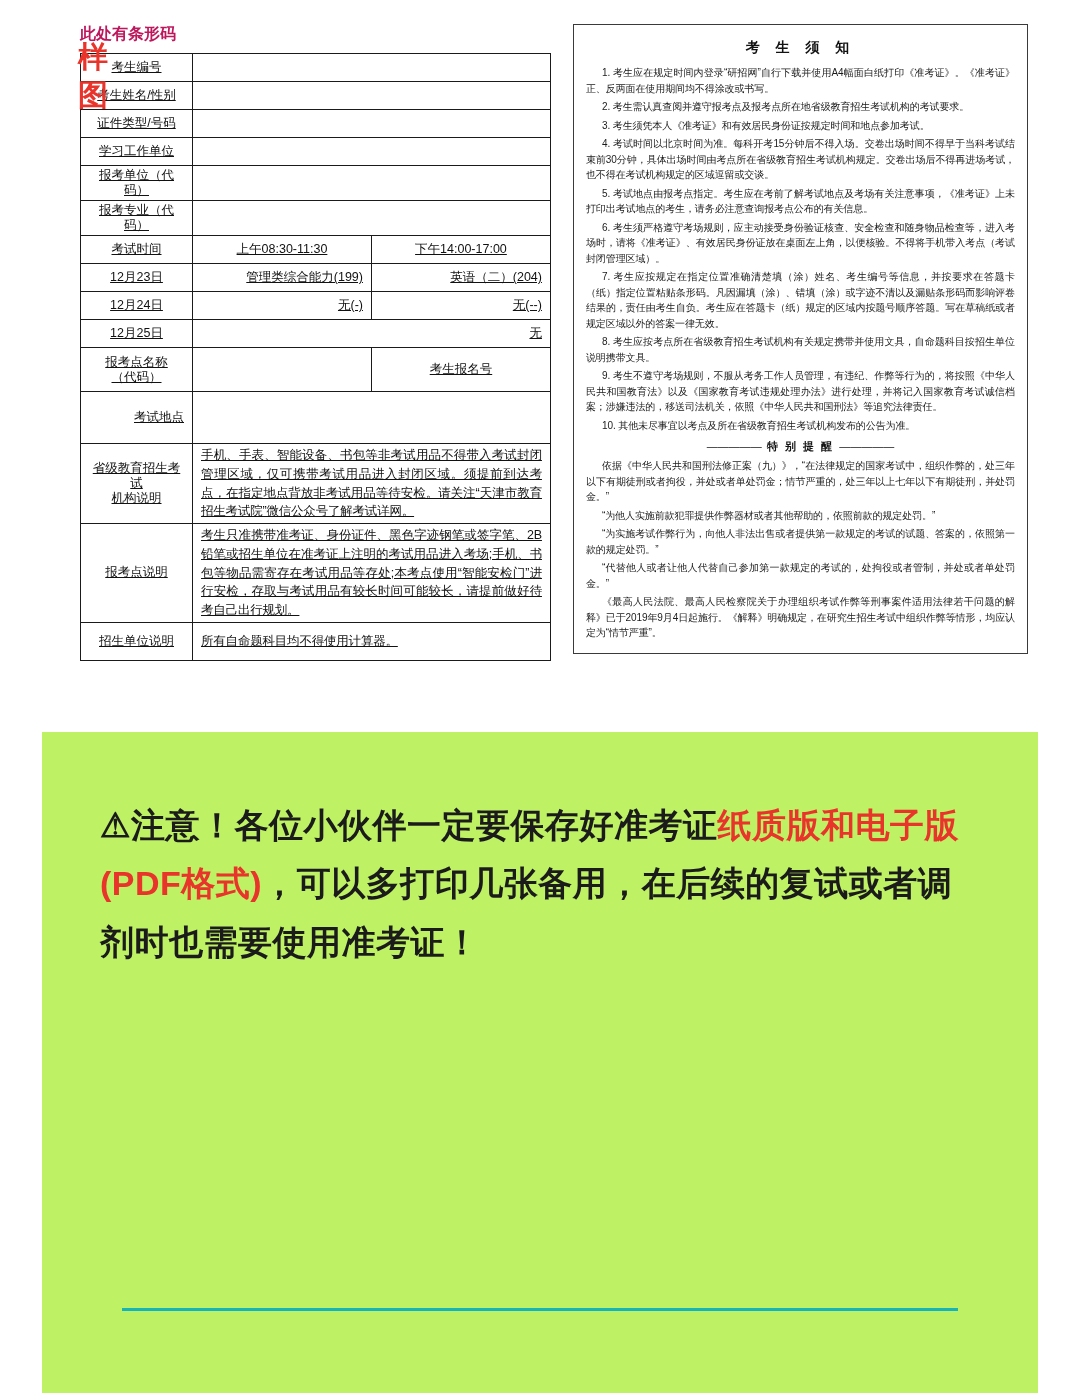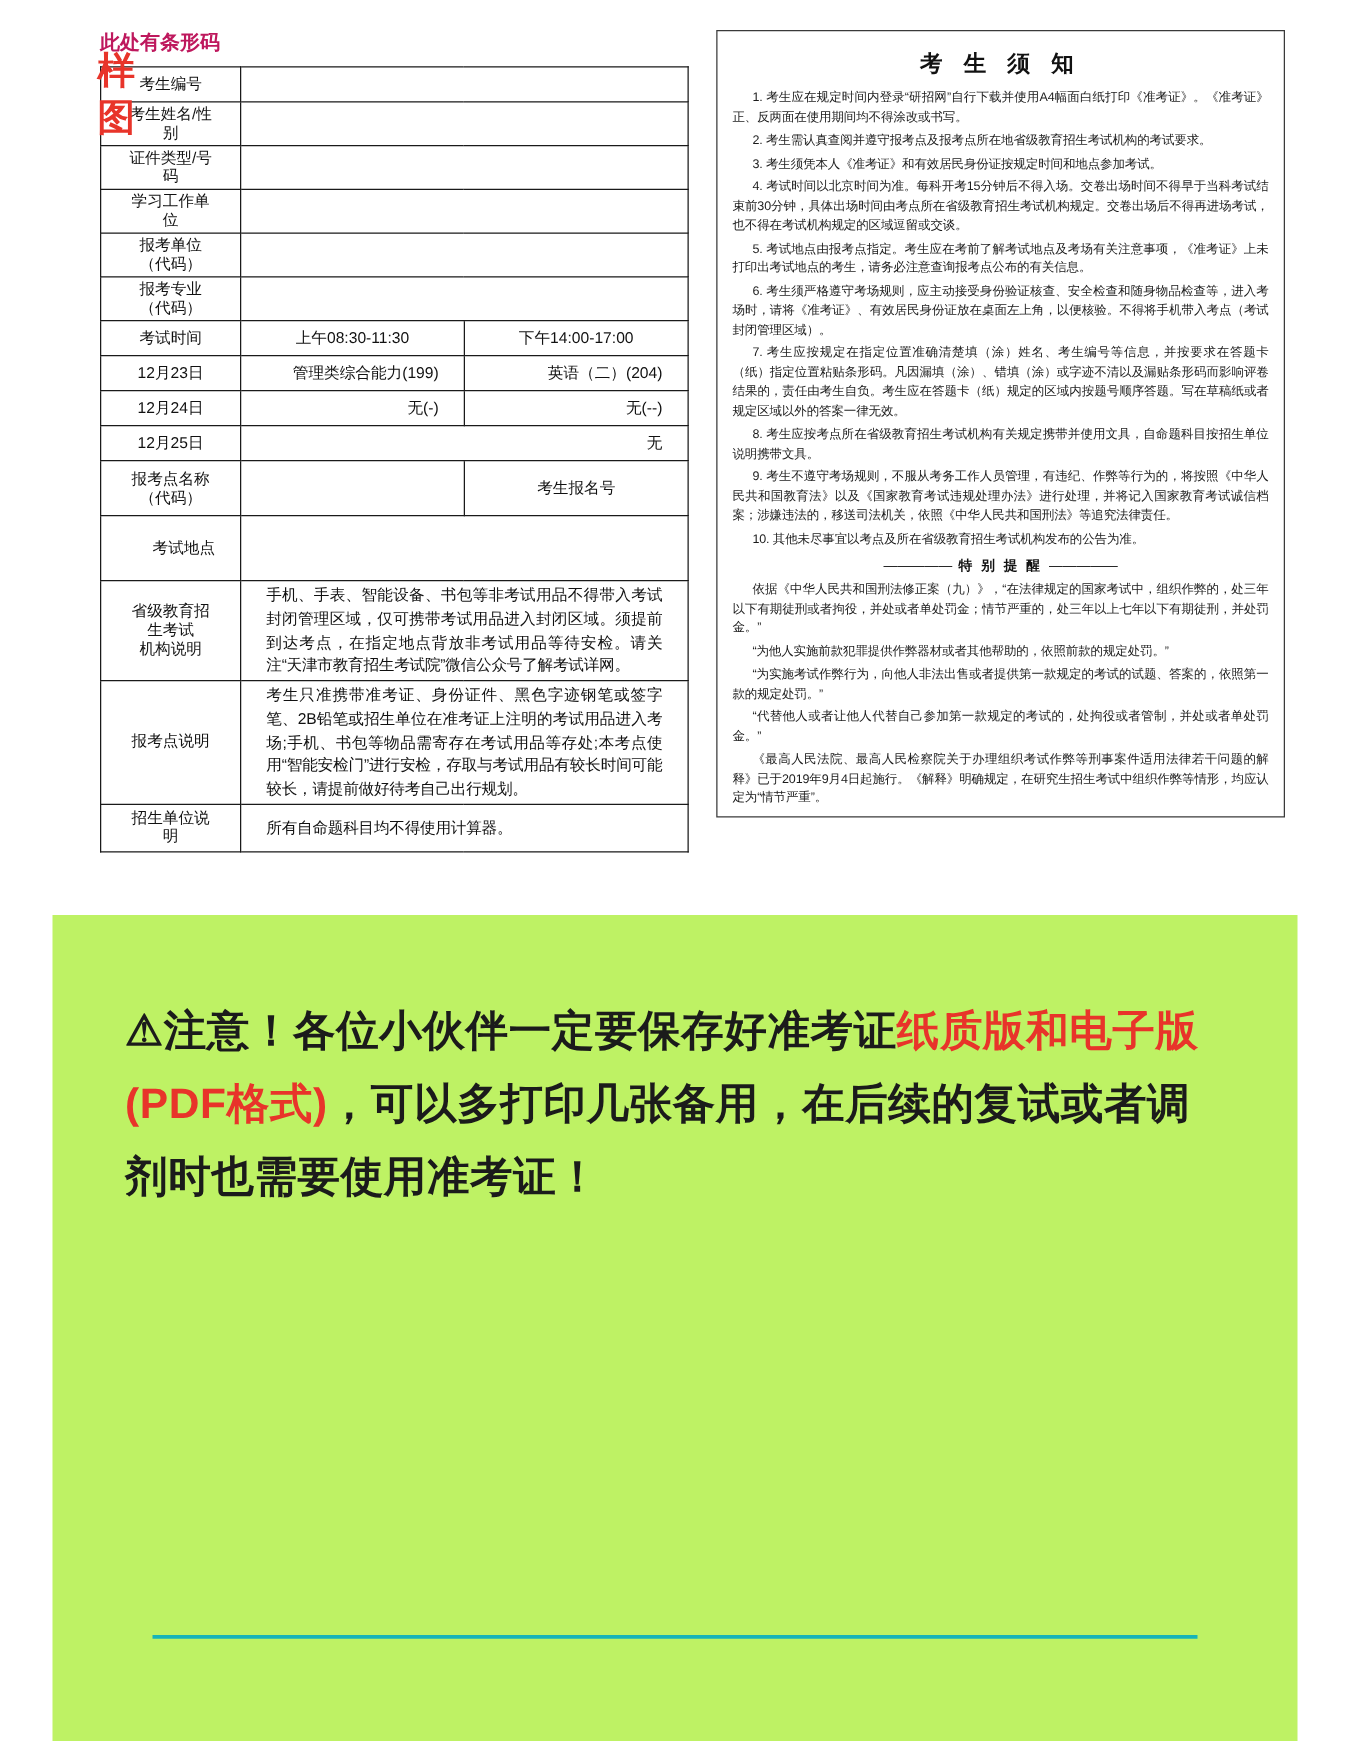--- a/index.html
+++ b/index.html
@@ -58,23 +58,24 @@
   }
   table.ticket-table {
     width: 100%;
     border-collapse: collapse;
     table-layout: fixed;
   }
   table.ticket-table td {
     border: 1px solid #1a1a1a;
     height: 28px;
     font-size: 12.5px;
-    padding: 2px 20px;
+    padding: 2px 8px;
     vertical-align: middle;
     color: #111;
+    text-decoration: underline;
   }
   td.lbl { text-align: center; width: 112px; line-height: 1.2; }
   td.val { text-align: right; padding-left: 8px; }
   td.ctr { text-align: center; }
   .tiny {
     font-size: 9.5px;
     line-height: 1.5;
     text-align: justify;
     letter-spacing: -0.2px;
     color: #1b1b1b;
@@ -85,21 +86,21 @@
   .notice {
     width: 456px;
     border: 1px solid #3a3a3a;
     padding: 10px 12px 12px 12px;
     background: #fff;
     height: 630px;
     position: relative;
   }
   .notice-title {
     text-align: center;
-    font-size: 18px;
+    font-size: 14px;
     font-weight: 700;
     letter-spacing: 6px;
     margin: 4px 0 8px 0;
     color: #111;
   }
   .notice-body p {
     margin: 0 0 3px 0;
     font-size: 10px;
     line-height: 1.55;
     text-align: justify;

